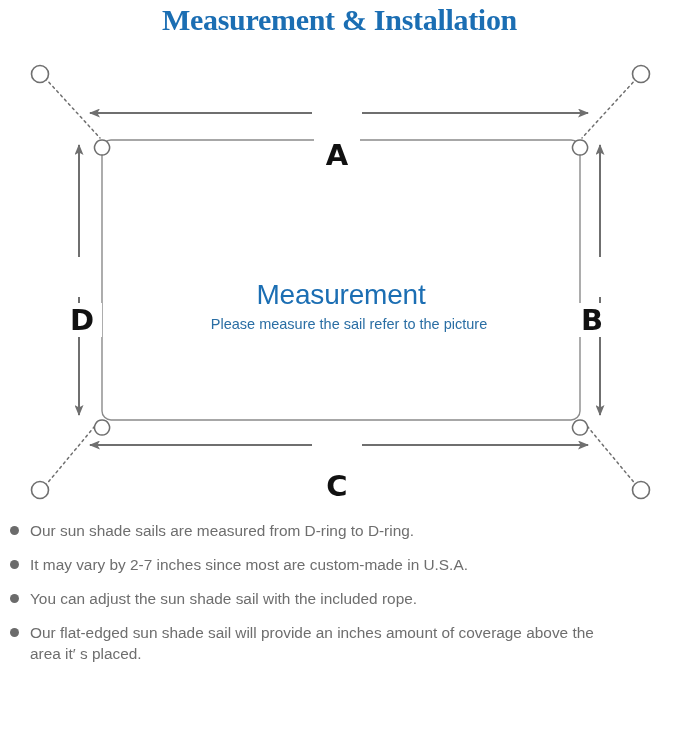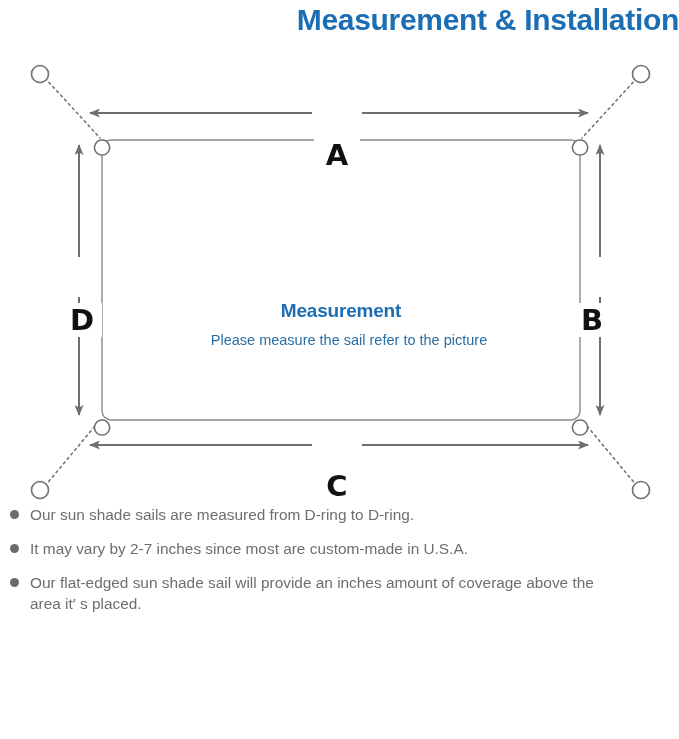--- a/index.html
+++ b/index.html
@@ -16,26 +16,27 @@
   }
 
   
   #page-title {
     position: absolute;
     left: 0;
     top: 0;
     width: 679px;
     height: 42px;
     line-height: 40px;
-    text-align: right;
+    text-align: center;
     font-size: 30px;
     font-weight: bold;
     letter-spacing: -0.3px;
     color: #1b6eb3;
     white-space: nowrap;
+    font-family: Liberation Serif, serif;
   }
 
   
   #diagram {
     position: absolute;
     left: 0;
     top: 44px;
     width: 679px;
     height: 470px;
   }
@@ -46,27 +47,26 @@
   
   #sail-label {
     position: absolute;
     left: 102px;
     top: 236px;
     width: 478px;
     text-align: center;
     pointer-events: none;
   }
   #sail-label .headline {
-    font-size: 19px;
-    font-weight: bold;
+    font-size: 28px;
+    font-weight: normal;
     color: #1b6eb3;
     line-height: 30px;
     letter-spacing: -0.2px;
     white-space: nowrap;
-    margin-top: 16px;
   }
   #sail-label .subline {
     font-size: 14.5px;
     color: #2a6ea4;
     line-height: 22px;
     margin-top: 3px;
     white-space: nowrap;
     margin-left: 16px;
   }
 
@@ -84,21 +84,21 @@
   }
   #dim-a { left: 314px; top: 94px;  width: 46px; height: 34px; }
   #dim-b { left: 572px; top: 259px; width: 40px; height: 34px; }
   #dim-c { left: 314px; top: 425px; width: 46px; height: 34px; }
   #dim-d { left: 62px;  top: 259px; width: 40px; height: 34px; }
 
   
   #notes {
     position: absolute;
     left: 0;
-    top: 504px;
+    top: 520px;
     width: 624px;
   }
   .note-row {
     position: relative;
     padding-left: 30px;
     padding-right: 8px;
     margin-bottom: 13px;
     color: #6e6e6e;
     font-size: 15.4px;
     line-height: 21px;
@@ -194,19 +194,23 @@
     <span class="note-bullet"></span>
     <span class="note-text">Our sun shade sails are measured from D-ring to D-ring.</span>
   </div>
 
   <div class="note-row">
     <span class="note-bullet"></span>
     <span class="note-text">It may vary by 2-7 inches since most are custom-made in U.S.A.</span>
   </div>
 
 
+  <div class="note-row">
+    <span class="note-bullet"></span>
+    <span class="note-text">You can adjust the sun shade sail with the included rope.</span>
+  </div>
 
   <div class="note-row">
     <span class="note-bullet"></span>
     <span class="note-text">Our flat-edged sun shade sail will provide an inches amount of coverage above the area it′ s placed.</span>
   </div>
 
 </div>
 
 </body></html>

